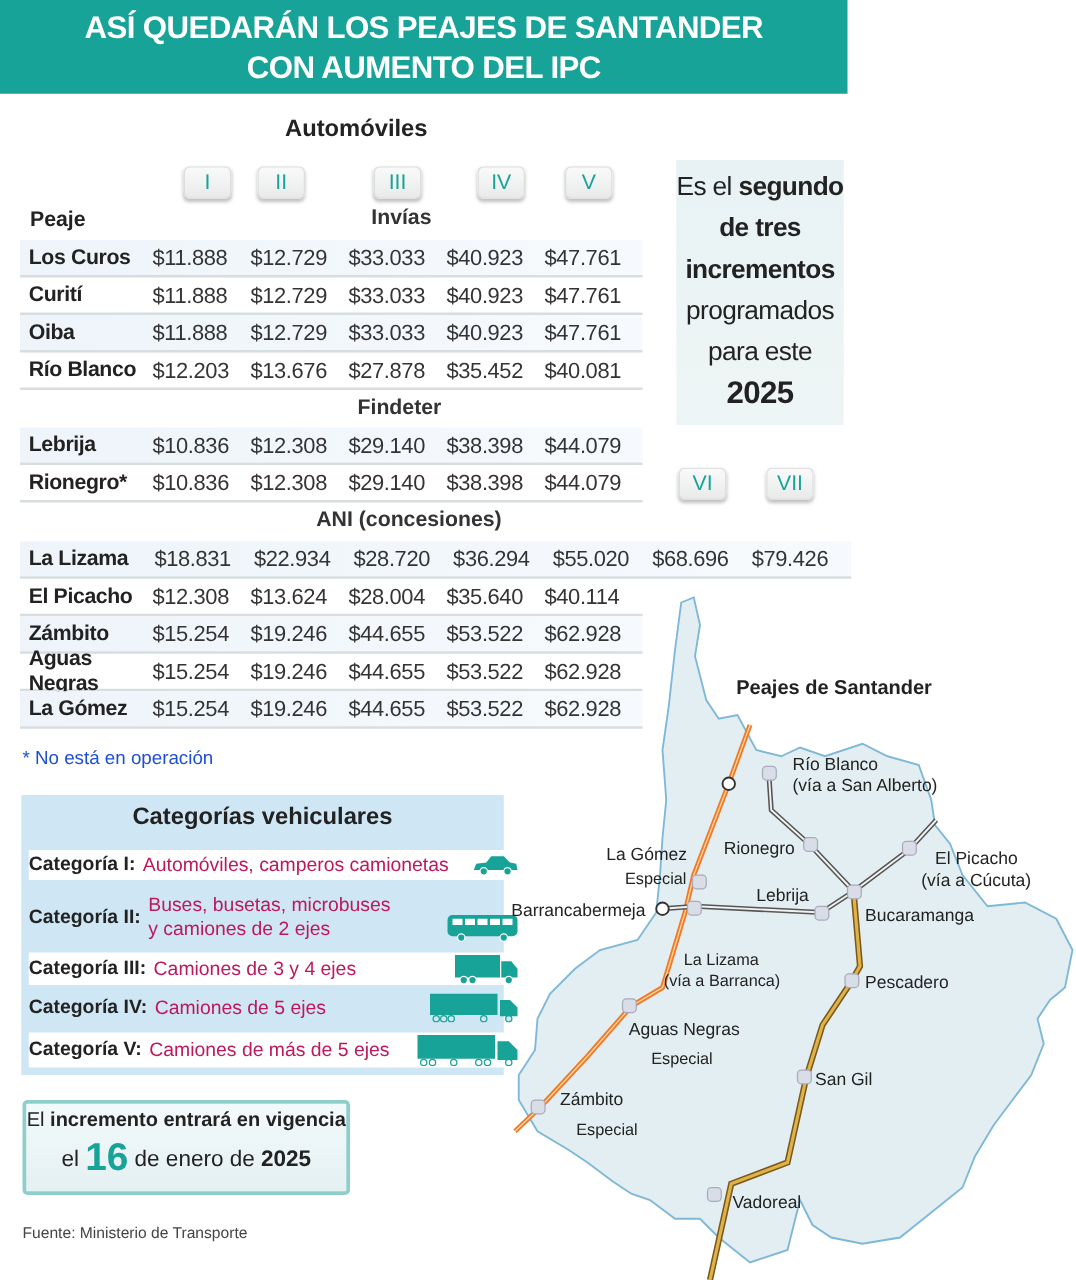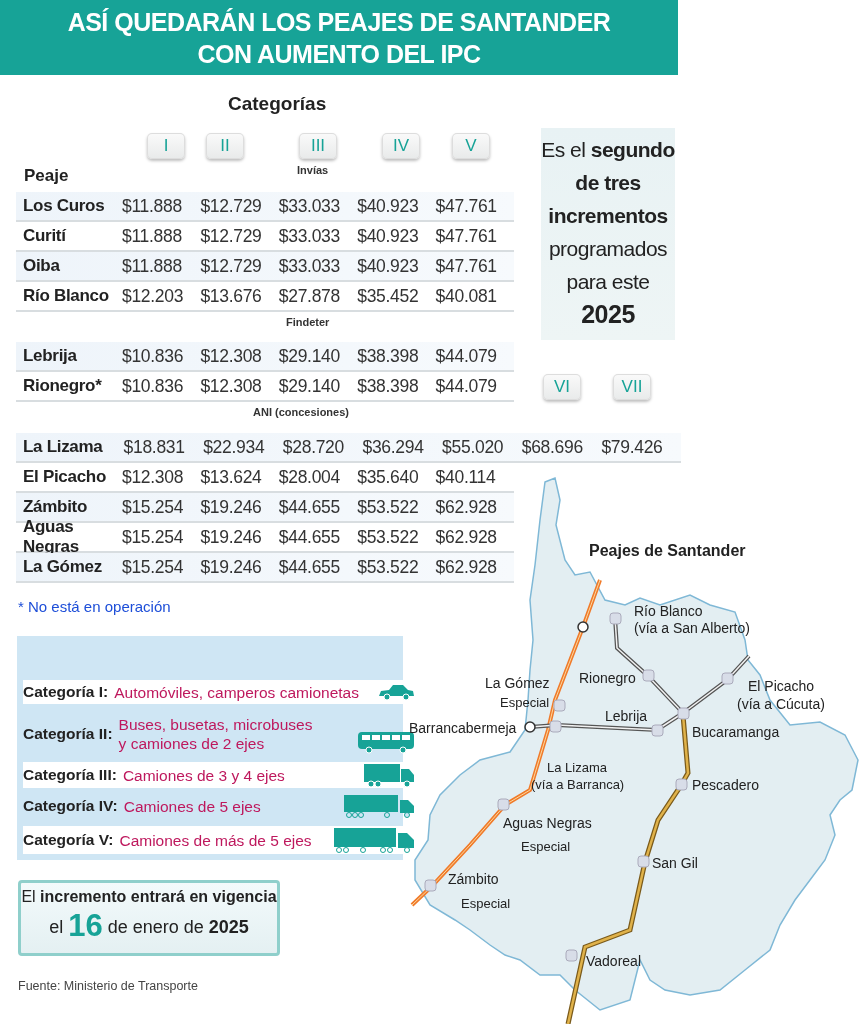--- a/index.html
+++ b/index.html
@@ -5,21 +5,21 @@
   * { box-sizing: border-box; margin: 0; padding: 0; }
   body { width: 861px; height: 1024px; background: #ffffff; position: relative; overflow: hidden;
          font-family: "Liberation Sans", "DejaVu Sans", sans-serif; color: #222; }
   .banner { position: absolute; left: 0; top: 0; width: 678px; height: 75px; background: #17a397;
             color: #fff; text-align: center; font-weight: bold; font-size: 25px; line-height: 32px;
             padding-top: 6px; letter-spacing: -0.5px; font-family: "Liberation Sans Narrow", "Liberation Sans", sans-serif; }
   .cat-title { position: absolute; left: 228px; top: 93px; font-weight: bold; font-size: 19px; }
   .chip { position: absolute; width: 38px; height: 26px; border-radius: 5px; background: linear-gradient(#fafafa, #e8eaea);
           box-shadow: 0 2px 3px rgba(0,0,0,0.25), inset 0 0 0 1px #ddd; color: #17a397; font-size: 17px;
           text-align: center; line-height: 26px; }
-  .section { position: absolute; font-size: 11px; font-weight: bold; color: #333; }
+  .section { position: absolute; font-size: 17px; font-weight: bold; color: #333; }
   .peaje-hdr { position: absolute; left: 24px; top: 166px; font-weight: bold; font-size: 17px; }
   .row { position: absolute; left: 16px; height: 30px; border-bottom: 2px solid #d8dde0; display: flex; align-items: center; }
   .row.shade { background: linear-gradient(90deg, #eef4fa, #f7fafd); }
   .row .name { width: 108px; padding-left: 7px; font-weight: bold; font-size: 17px; letter-spacing: -0.3px; }
   .row .v { font-size: 17.5px; color: #333; width: 80px; letter-spacing: -0.3px; }
   .note-box { position: absolute; left: 541px; top: 128px; width: 134px; height: 212px; background: linear-gradient(#e8f2f4, #eef5f5);
               text-align: center; font-size: 21px; line-height: 33px; padding-top: 5px; color: #222; letter-spacing: -0.5px; }
   .note-box b { font-weight: bold; }
   .footnote { position: absolute; left: 18px; top: 598px; font-size: 15px; color: #1d4ed8; }
   .veh { position: absolute; left: 17px; top: 636px; width: 386px; height: 224px; background: #cfe6f4; }
@@ -43,21 +43,21 @@
   .lbl.sm { font-size: 13px; }
 </style>
 </head>
 <body>
 
 <div class="banner">
   <div>ASÍ QUEDARÁN LOS PEAJES DE SANTANDER</div>
   <div>CON AUMENTO DEL IPC</div>
 </div>
 
-<div class="cat-title">Categorías</div>
+<div class="cat-title">Automóviles</div>
 
 <div class="chip" style="left:147px;top:133px">I</div>
 <div class="chip" style="left:206px;top:133px">II</div>
 <div class="chip" style="left:299px;top:133px">III</div>
 <div class="chip" style="left:382px;top:133px">IV</div>
 <div class="chip" style="left:452px;top:133px">V</div>
 <div class="chip" style="left:543px;top:374px">VI</div>
 <div class="chip" style="left:613px;top:374px">VII</div>
 
 <div class="peaje-hdr">Peaje</div>
@@ -165,20 +165,21 @@
 <div class="note-box">
   <div><span>Es el </span><b>segundo</b></div>
   <div><b>de tres</b></div>
   <div><b>incrementos</b></div>
   <div>programados</div>
   <div>para este</div>
   <div style="font-size:25px"><b>2025</b></div>
 </div>
 
 <div class="veh">
+  <div class="veh-title">Categorías vehiculares</div>
   <div class="veh-row white" style="top:44px;height:24px">
     <span class="lab">Categoría I:</span>
     <span class="desc">Automóviles, camperos camionetas</span>
     <svg class="veh-icon" width="38" height="18" viewBox="0 0 38 18">
       <path d="M2 13 L4 8 L12 7 L16 2 L26 2 L31 7 L36 8 L37 13 Z" fill="#17a397"></path>
       <circle cx="10" cy="14" r="3" fill="#17a397" stroke="#fff" stroke-width="1"></circle>
       <circle cx="29" cy="14" r="3" fill="#17a397" stroke="#fff" stroke-width="1"></circle>
     </svg>
   </div>
   <div class="veh-row" style="top:76px;height:44px;align-items:center">

